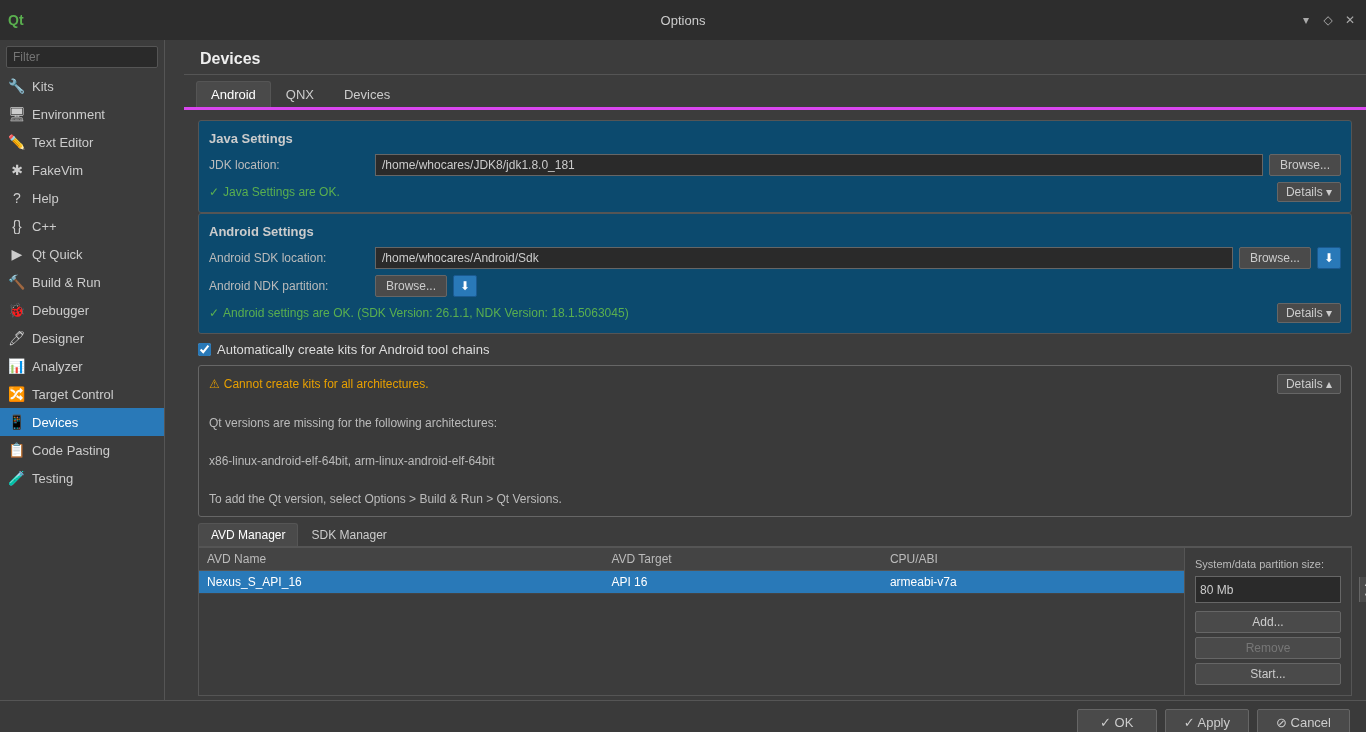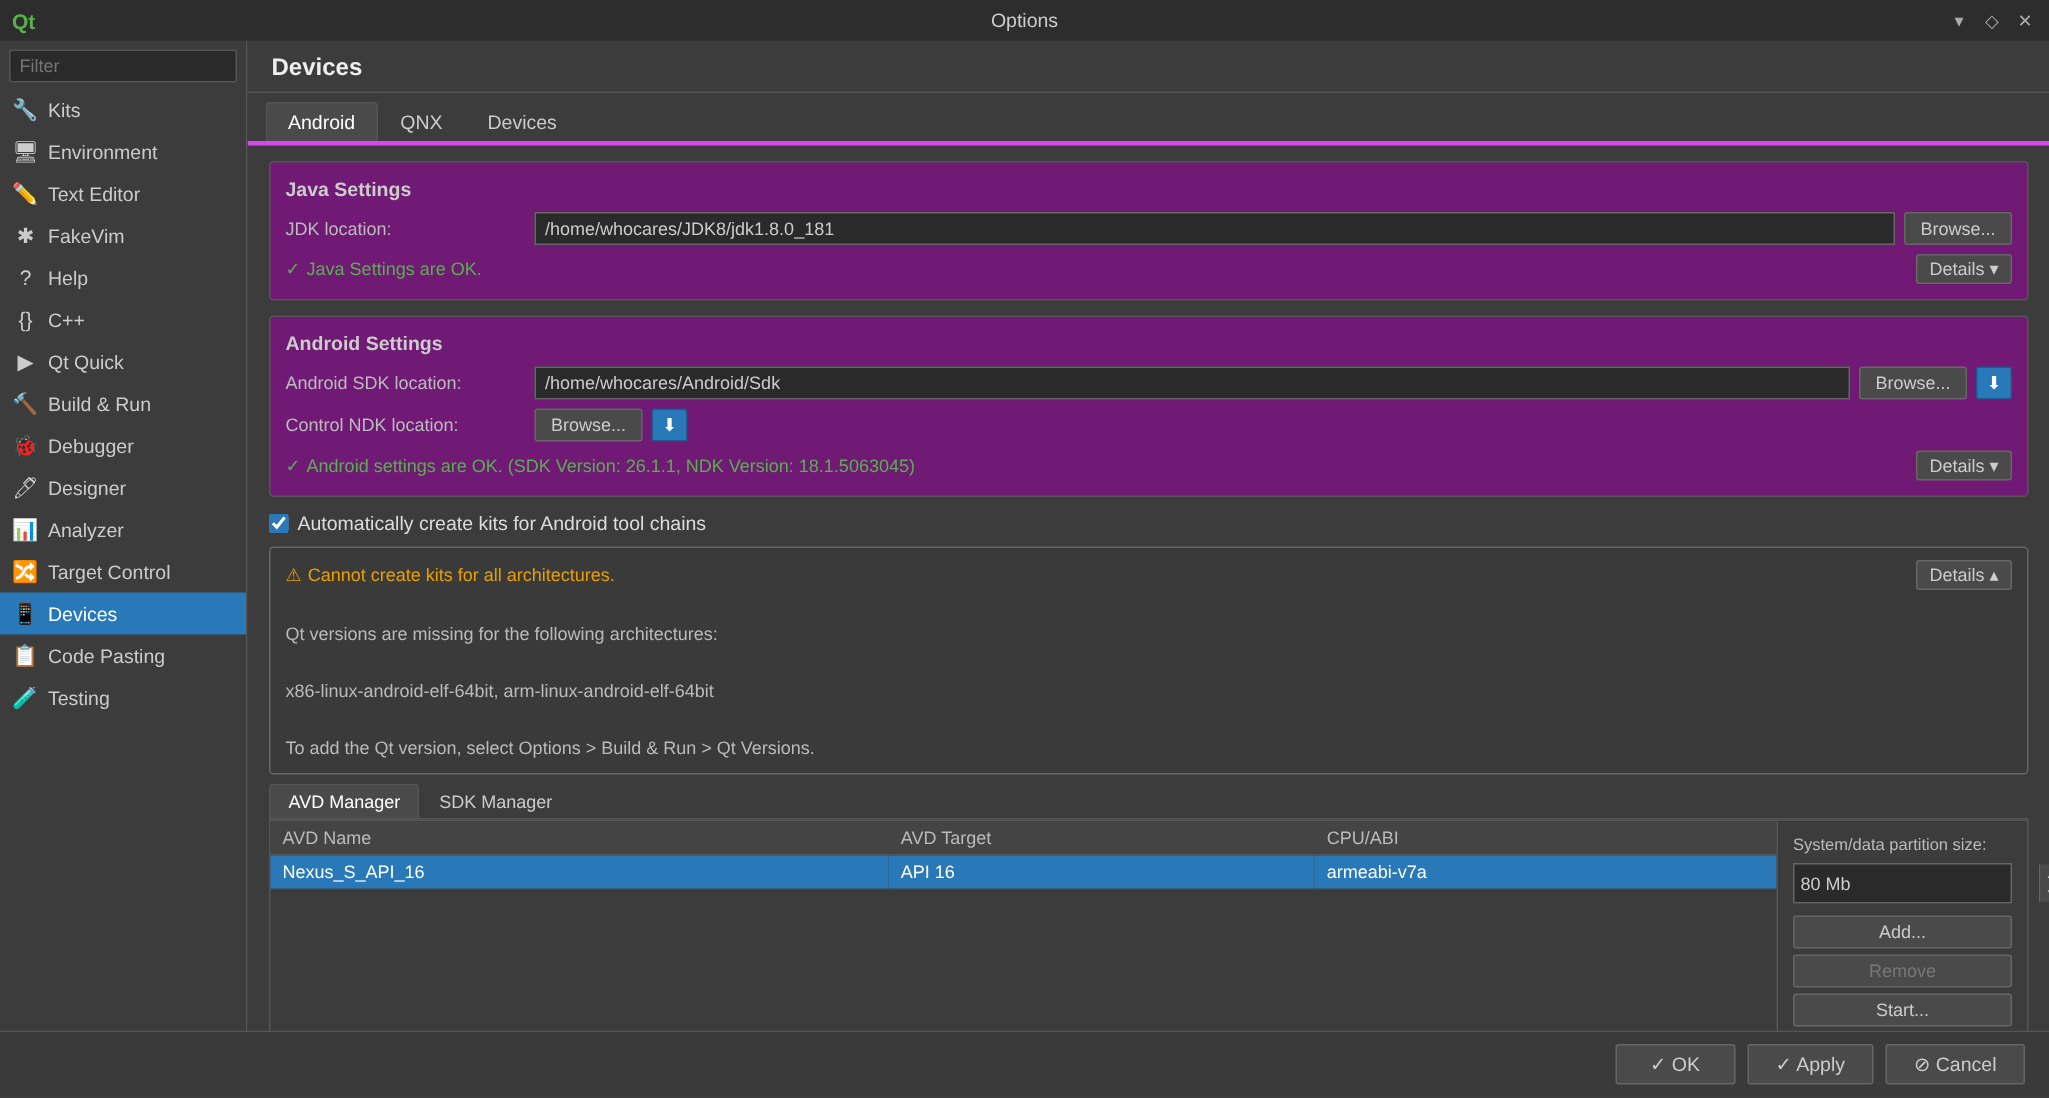--- a/index.html
+++ b/index.html
@@ -7,21 +7,21 @@
       font-family: -apple-system, "Segoe UI", sans-serif;
       font-size: 13px;
       background: #3c3c3c;
       color: #ddd;
       width: 1366px;
       height: 732px;
       overflow: hidden;
     }
     .title-bar {
       background: #2d2d2d;
-      height: 27px;
+      height: 40px;
       display: flex;
       align-items: center;
       justify-content: center;
       position: relative;
       color: #ccc;
       font-size: 13px;
     }
     .title-bar .win-controls {
       position: absolute;
       right: 8px;
@@ -39,20 +39,21 @@
       display: flex;
       align-items: center;
       justify-content: center;
       color: #aaa;
       font-size: 12px;
       cursor: pointer;
     }
     .main-layout {
       display: flex;
       height: calc(732px - 28px - 44px);
+      gap: 19px;
     }
     
     .sidebar {
       width: 165px;
       background: #3c3c3c;
       border-right: 1px solid #555;
       display: flex;
       flex-direction: column;
     }
     .filter-box {
@@ -197,22 +198,21 @@
       padding: 2px 8px;
       font-size: 12px;
       cursor: pointer;
       border-radius: 2px;
       text-align: right;
     }
     .section-box {
       border: 1px solid #555;
       border-radius: 3px;
       padding: 10px;
-      margin-bottom: 10px;
-      background: #701a75;
+      background: #0c4a6e;
     }
     .section-label {
       font-size: 13px;
       font-weight: bold;
       color: #ccc;
       margin-bottom: 8px;
       display: block;
     }
     .checkbox-row {
       display: flex;
@@ -465,21 +465,21 @@
 
       <div class="section-box">
         <span class="section-label">Android Settings</span>
         <div class="form-row">
           <span class="form-label">Android SDK location:</span>
           <input class="form-input" type="text" value="/home/whocares/Android/Sdk" style="">
           <button class="btn">Browse...</button>
           <button class="btn-icon">⬇</button>
         </div>
         <div class="form-row">
-          <span class="form-label">Control NDK location:</span>
+          <span class="form-label">Android NDK partition:</span>
           <button class="btn">Browse...</button>
           <button class="btn-icon">⬇</button>
         </div>
         <div style="display:flex;align-items:center;justify-content:space-between;">
           <span class="status-ok">
             <span>✓</span>
             <span>Android settings are OK. (SDK Version: 26.1.1, NDK Version: 18.1.5063045)</span>
           </span>
           <button class="details-btn">Details ▾</button>
         </div>

